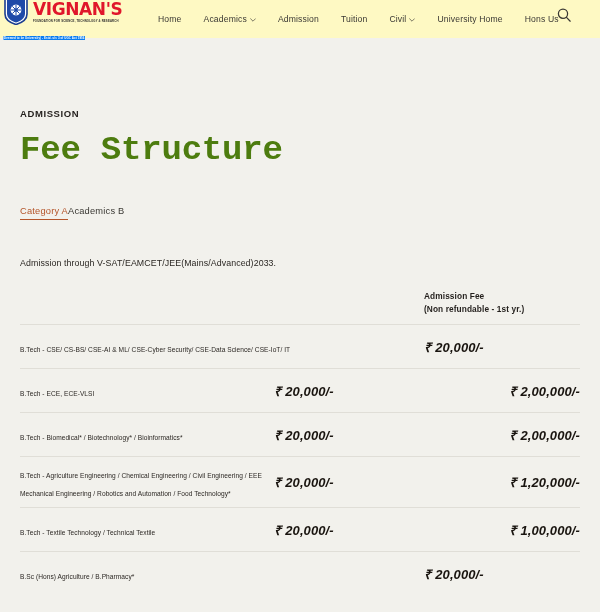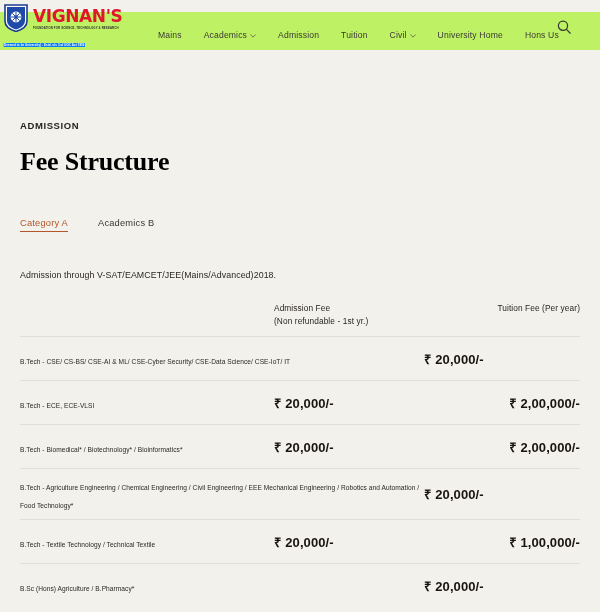--- a/index.html
+++ b/index.html
@@ -14,25 +14,24 @@
     background: #f2f1ec;
     font-family: "Liberation Sans", sans-serif;
     color: #231f1c;
     -webkit-font-smoothing: antialiased;
   }
 
   
   .site-header {
     height: 38px;
     width: 100%;
-    background: #bef264;
-    display: flex;
-    align-items: flex-end;
+    background: #fef9c3;
+    display: flex;
+    align-items: center;
     position: relative;
-    margin-top: 12px;
   }
 
   .brand {
     width: 118px;
     padding-left: 3px;
     padding-top: 2px;
     display: block;
     text-decoration: none;
     flex: 0 0 auto;
   }
@@ -131,32 +130,31 @@
 
   .eyebrow {
     margin-top: 70px;
     font-size: 9.5px;
     font-weight: bold;
     letter-spacing: 0.6px;
     color: #231f1c;
   }
 
   .page-title {
-    font-family: Liberation Serif, serif;
-    font-weight: bold;
-    font-size: 26px;
+    font-family: Liberation Mono, monospace;
+    font-weight: bold;
+    font-size: 34px;
     line-height: 40px;
     letter-spacing: -0.2px;
     margin-top: 11px;
-    color: #000000;
+    color: #4d7c0f;
   }
 
   .tabs {
     display: flex;
-    gap: 30px;
     margin-top: 36px;
     align-items: flex-start;
   }
 
   .tab {
     font-size: 9.3px;
     color: #3a3833;
     letter-spacing: 0.2px;
     cursor: pointer;
     padding-bottom: 3px;
@@ -194,21 +192,21 @@
     padding-left: 4px;
   }
 
   .col-tui {
     flex: 0 0 150px;
     text-align: right;
   }
 
   .fee-head .col-adm, .fee-head .col-tui {
     font-size: 8.3px;
-    font-weight: normal;
+    font-weight: bold;
     color: #231f1c;
     line-height: 13px;
     letter-spacing: 0.1px;
   }
 
   .fee-head .col-tui { text-align: right; padding-right: 0; }
 
   .fee-row {
     display: flex;
     align-items: center;
@@ -226,20 +224,21 @@
     color: #2b2723;
     max-width: 180px;
   }
 
   .amount {
     font-size: 13px;
     font-weight: bold;
     color: #19140f;
     letter-spacing: 0.1px;
     white-space: nowrap;
+    font-style: italic;
   }
 
   .fee-row .col-adm .amount { display: inline-block; }
   .fee-row .col-tui .amount { display: inline-block; }
 </style>
 </head>
 <body>
 
 <header class="site-header">
 
@@ -262,21 +261,21 @@
       <span class="brand-words">
         <span class="brand-name">VIGNAN'S</span>
         <span class="brand-tag">FOUNDATION FOR SCIENCE, TECHNOLOGY &amp; RESEARCH</span>
       </span>
     </span>
     <span class="brand-ribbon">(Deemed to be University) - Estd. u/s 3 of UGC Act 1956</span>
   </a>
 
   <nav class="main-nav">
     <span class="nav-item">
-      <span>Mains</span>
+      <span>Home</span>
     </span>
     <span class="nav-item">
       <span>Academics</span>
       <span class="chev">
         <svg viewBox="0 0 10 10" width="6" height="6">
             <path d="M1 3 L5 7 L9 3" fill="none" stroke="#3a3833" stroke-width="1.1" stroke-linecap="round"></path>
           </svg>
       </span>
     </span>
     <span class="nav-item">
@@ -312,31 +311,30 @@
 <main class="page">
 
   <div class="eyebrow">ADMISSION</div>
   <h1 class="page-title">Fee Structure</h1>
 
   <div class="tabs">
     <span class="tab active">Category A</span>
     <span class="tab">Academics B</span>
   </div>
 
-  <p class="intro">Admission through V-SAT/EAMCET/JEE(Mains/Advanced)2018.</p>
+  <p class="intro">Admission through V-SAT/EAMCET/JEE(Mains/Advanced)2033.</p>
 
   <section class="fee-table">
 
     <div class="fee-head">
       <div class="col-prog"></div>
       <div class="col-adm">
         <div>Admission Fee</div>
         <div>(Non refundable - 1st yr.)</div>
       </div>
-      <div class="col-tui">Tuition Fee (Per year)</div>
     </div>
 
     <div class="fee-row">
       <div class="col-prog">
         <span class="prog-name">B.Tech - CSE/ CS-BS/ CSE-AI &amp; ML/ CSE-Cyber Security/ CSE-Data Science/ CSE-IoT/ IT</span>
       </div>
       <div class="col-adm">
         <span class="amount">₹ 20,000/-</span>
       </div>
     </div>
@@ -365,20 +363,23 @@
       </div>
     </div>
 
     <div class="fee-row">
       <div class="col-prog">
         <span class="prog-name">B.Tech - Agriculture Engineering / Chemical Engineering / Civil Engineering / EEE Mechanical Engineering / Robotics and Automation / Food Technology*</span>
       </div>
       <div class="col-adm">
         <span class="amount">₹ 20,000/-</span>
       </div>
+      <div class="col-tui">
+        <span class="amount">₹ 1,20,000/-</span>
+      </div>
     </div>
 
     <div class="fee-row">
       <div class="col-prog">
         <span class="prog-name">B.Tech - Textile Technology / Technical Textile</span>
       </div>
       <div class="col-adm">
         <span class="amount">₹ 20,000/-</span>
       </div>
       <div class="col-tui">

